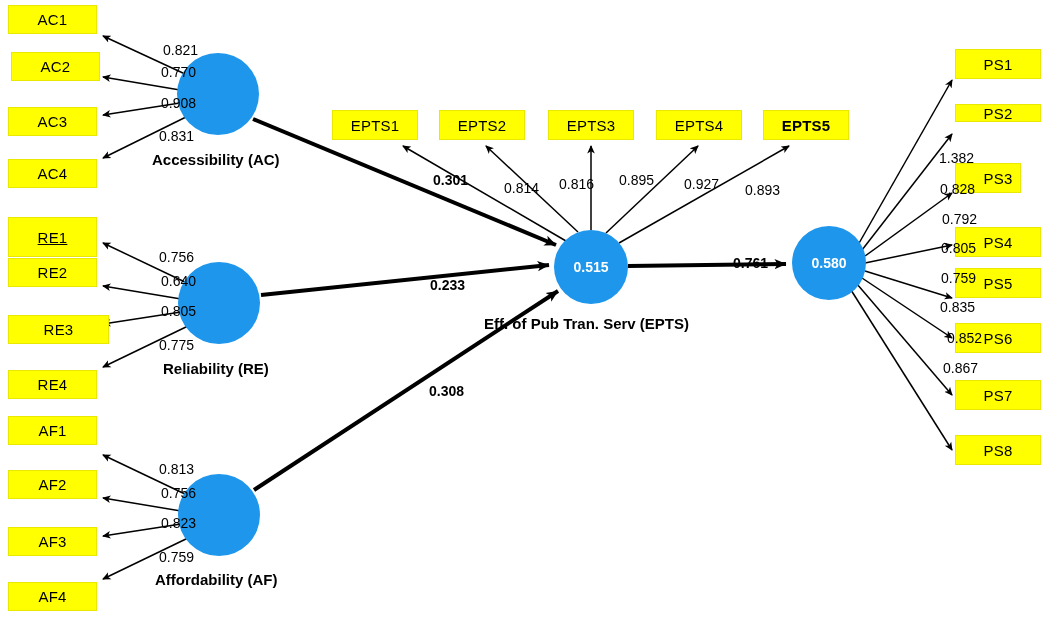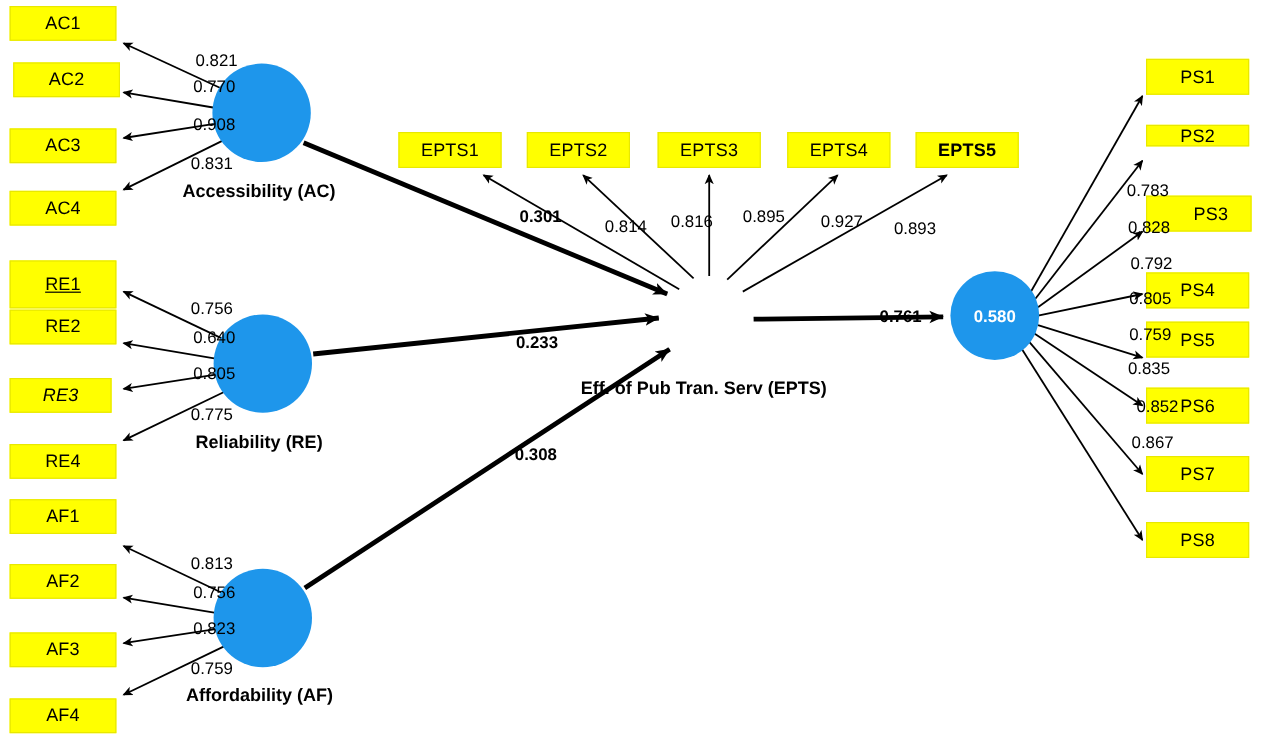--- a/index.html
+++ b/index.html
@@ -130,46 +130,47 @@
     </g>
   </svg>
 
   <div class="ind-box" style="left:8px;  top:5px;   width:89px; height:29px;">AC1</div>
   <div class="ind-box" style="left:11px;  top:52px;  width:89px; height:29px;">AC2</div>
   <div class="ind-box" style="left:8px;  top:107px; width:89px; height:29px;">AC3</div>
   <div class="ind-box" style="left:8px;  top:159px; width:89px; height:29px;">AC4</div>
 
   <div class="ind-box" style="left:8px;  top:217px; width:89px; height:40px;text-decoration:underline;">RE1</div>
   <div class="ind-box" style="left:8px;  top:258px; width:89px; height:29px;">RE2</div>
-  <div class="ind-box" style="left:8px;  top:315px; width:85px; height:29px;font-style:italic;">RE3</div>
+  <div class="ind-box" style="left:8px;  top:315px; width:101px; height:29px;">RE3</div>
   <div class="ind-box" style="left:8px;  top:370px; width:89px; height:29px;">RE4</div>
 
   <div class="ind-box" style="left:8px;  top:416px; width:89px; height:29px;">AF1</div>
   <div class="ind-box" style="left:8px;  top:470px; width:89px; height:29px;">AF2</div>
   <div class="ind-box" style="left:8px;  top:527px; width:89px; height:29px;">AF3</div>
   <div class="ind-box" style="left:8px;  top:582px; width:89px; height:29px;">AF4</div>
 
   <div class="ind-box" style="left:332px; top:110px; width:86px; height:30px;">EPTS1</div>
   <div class="ind-box" style="left:439px; top:110px; width:86px; height:30px;">EPTS2</div>
   <div class="ind-box" style="left:548px; top:110px; width:86px; height:30px;">EPTS3</div>
   <div class="ind-box" style="left:656px; top:110px; width:86px; height:30px;">EPTS4</div>
   <div class="ind-box" style="left:763px; top:110px; width:86px; height:30px;font-weight:bold;">EPTS5</div>
 
   <div class="ind-box" style="left:955px; top:49px;  width:86px; height:30px;">PS1</div>
   <div class="ind-box" style="left:955px; top:104px; width:86px; height:18px;">PS2</div>
-  <div class="ind-box" style="left:955px; top:163px; width:88px; height:30px;padding-left:20px;">PS3</div>
+  <div class="ind-box" style="left:955px; top:163px; width:66px; height:30px;padding-left:20px;">PS3</div>
   <div class="ind-box" style="left:955px; top:215px; width:86px; height:30px;margin-top:12px;">PS4</div>
   <div class="ind-box" style="left:955px; top:268px; width:86px; height:30px;">PS5</div>
   <div class="ind-box" style="left:955px; top:323px; width:86px; height:30px;">PS6</div>
   <div class="ind-box" style="left:955px; top:380px; width:86px; height:30px;">PS7</div>
   <div class="ind-box" style="left:955px; top:435px; width:86px; height:30px;">PS8</div>
 
   <div class="lv-circle" style="left:177px; top:53px;  width:82px; height:82px;"></div>
   <div class="lv-circle" style="left:178px; top:262px; width:82px; height:82px;"></div>
   <div class="lv-circle" style="left:178px; top:474px; width:82px; height:82px;"></div>
+  <div class="lv-circle" style="left:554px; top:230px; width:74px; height:74px;">0.515</div>
   <div class="lv-circle" style="left:792px; top:226px; width:74px; height:74px;">0.580</div>
 
   <div class="lv-label" style="left:152px; top:151px;">Accessibility (AC)</div>
   <div class="lv-label" style="left:163px; top:360px;">Reliability (RE)</div>
   <div class="lv-label" style="left:155px; top:571px;">Affordability (AF)</div>
   <div class="lv-label" style="left:484px; top:315px;">Eff. of Pub Tran. Serv (EPTS)</div>
 
   <div class="edge-label" style="left:120px; top:42px;">0.821</div>
   <div class="edge-label" style="left:118px; top:64px;">0.770</div>
   <div class="edge-label" style="left:118px; top:95px;">0.908</div>
@@ -184,27 +185,27 @@
   <div class="edge-label" style="left:118px; top:485px;">0.756</div>
   <div class="edge-label" style="left:118px; top:515px;">0.823</div>
   <div class="edge-label" style="left:116px; top:549px;">0.759</div>
 
   <div class="edge-label" style="left:461px; top:180px;">0.814</div>
   <div class="edge-label" style="left:516px; top:176px;">0.816</div>
   <div class="edge-label" style="left:576px; top:172px;">0.895</div>
   <div class="edge-label" style="left:641px; top:176px;">0.927</div>
   <div class="edge-label" style="left:702px; top:182px;">0.893</div>
 
-  <div class="edge-label" style="left:896px; top:150px;">0.783</div>
+  <div class="edge-label" style="left:896px; top:150px;">1.382</div>
   <div class="edge-label" style="left:897px; top:181px;">0.828</div>
   <div class="edge-label" style="left:899px; top:211px;">0.792</div>
   <div class="edge-label" style="left:898px; top:240px;">0.805</div>
   <div class="edge-label" style="left:898px; top:270px;">0.759</div>
   <div class="edge-label" style="left:897px; top:299px;">0.835</div>
   <div class="edge-label" style="left:904px; top:330px;">0.852</div>
   <div class="edge-label" style="left:900px; top:360px;">0.867</div>
 
   <div class="edge-label structural" style="left:390px; top:172px;">0.301</div>
   <div class="edge-label structural" style="left:387px; top:277px;">0.233</div>
-  <div class="edge-label structural" style="left:386px; top:370px;">0.308</div>
+  <div class="edge-label structural" style="left:386px; top:383px;">0.308</div>
   <div class="edge-label structural" style="left:690px; top:255px;">0.761</div>
 
 </div>
 
 </body></html>

